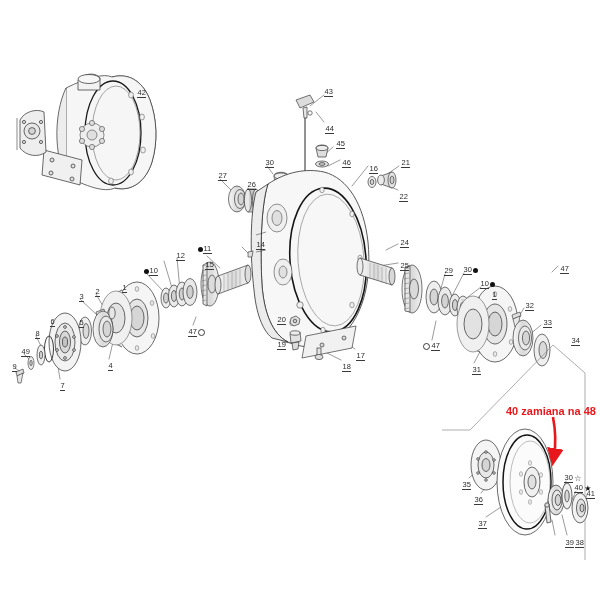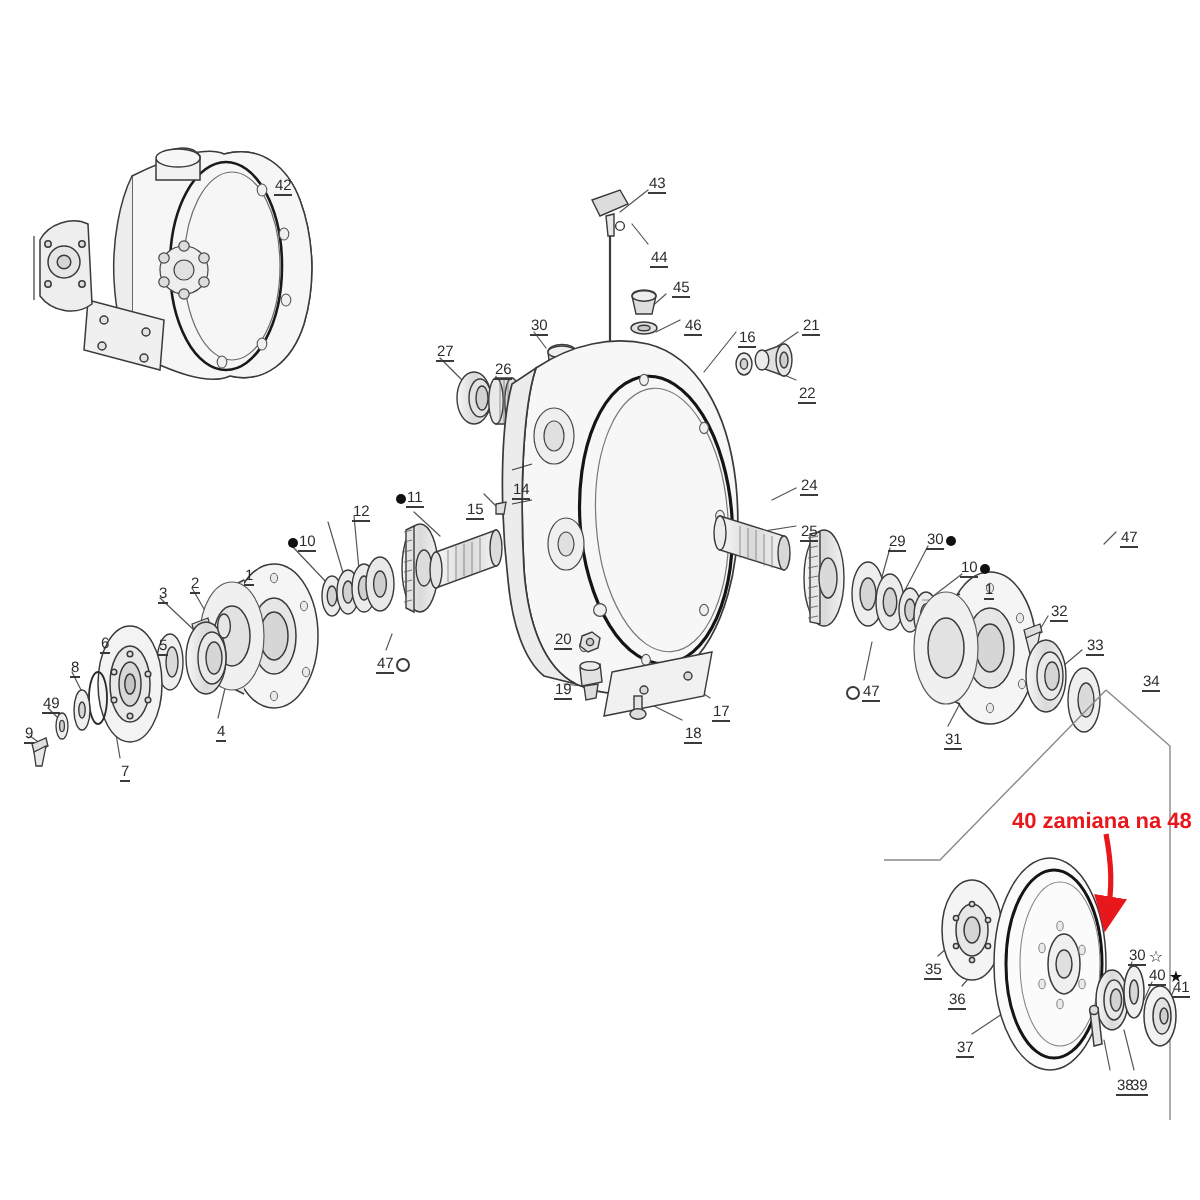--- a/index.html
+++ b/index.html
@@ -493,40 +493,40 @@
       <div class="lbl" style="left: 492px; top: 290px;"><span class="num">1</span></div>
       <div class="lbl" style="left: 525px; top: 301px;"><span class="num">32</span></div>
       <div class="lbl" style="left: 543px; top: 318px;"><span class="num">33</span></div>
       <div class="lbl" style="left: 547px; top: 336px; margin-left: 24px;"><span class="num">34</span></div>
       <div class="lbl" style="left: 472px; top: 365px;"><span class="num">31</span></div>
       <div class="lbl" style="left: 423px; top: 341px;"><span class="ring"></span><span class="num">47</span></div>
       <div class="lbl" style="left: 277px; top: 315px;"><span class="num">20</span></div>
       <div class="lbl" style="left: 277px; top: 340px;"><span class="num">19</span></div>
       <div class="lbl" style="left: 356px; top: 351px;"><span class="num">17</span></div>
       <div class="lbl" style="left: 342px; top: 362px;"><span class="num">18</span></div>
-      <div class="lbl" style="left: 205px; top: 250px; margin-left: 28px;"><span class="num">15</span></div>
+      <div class="lbl" style="left: 205px; top: 260px;"><span class="num">15</span></div>
       <div class="lbl" style="left: 256px; top: 240px;"><span class="num">14</span></div>
       <div class="lbl" style="left: 161px; top: 244px; margin-left: 36px;"><span class="bullet"></span><span class="num">11</span></div>
       <div class="lbl" style="left: 176px; top: 251px;"><span class="num">12</span></div>
       <div class="lbl" style="left: 143px; top: 266px;"><span class="bullet"></span><span class="num">10</span></div>
       <div class="lbl" style="left: 122px; top: 283px;"><span class="num">1</span></div>
       <div class="lbl" style="left: 95px; top: 287px;"><span class="num">2</span></div>
       <div class="lbl" style="left: 79px; top: 292px;"><span class="num">3</span></div>
       <div class="lbl" style="left: 108px; top: 361px;"><span class="num">4</span></div>
       <div class="lbl" style="left: 79px; top: 318px;"><span class="num">5</span></div>
       <div class="lbl" style="left: 50px; top: 317px;"><span class="num">6</span></div>
       <div class="lbl" style="left: 60px; top: 381px;"><span class="num">7</span></div>
       <div class="lbl" style="left: 35px; top: 329px;"><span class="num">8</span></div>
       <div class="lbl" style="left: 12px; top: 362px;"><span class="num">9</span></div>
       <div class="lbl" style="left: 21px; top: 347px;"><span class="num">49</span></div>
       <div class="lbl" style="left: 188px; top: 327px;"><span class="num">47</span><span class="ring" style="margin-left:1px;margin-right:0"></span></div>
       <div class="lbl" style="left: 560px; top: 264px;"><span class="num">47</span></div>
       <div class="lbl" style="left: 462px; top: 480px;"><span class="num">35</span></div>
       <div class="lbl" style="left: 474px; top: 495px;"><span class="num">36</span></div>
       <div class="lbl" style="left: 478px; top: 519px;"><span class="num">37</span></div>
-      <div class="lbl" style="left: 558px; top: 538px;"><span class="num">38</span></div>
+      <div class="lbl" style="left: 575px; top: 538px;"><span class="num">38</span></div>
       <div class="lbl" style="left: 565px; top: 538px;"><span class="num">39</span></div>
       <div class="lbl" style="left: 586px; top: 489px;"><span class="num">41</span></div>
       <div class="lbl" style="left: 564px; top: 473px;"><span class="num">30</span><span class="star-o">☆</span></div>
       <div class="lbl" style="left: 574px; top: 483px;"><span class="num">40</span><span class="star-f">★</span></div>
     </div>
 
 </div>
 
 </body></html>

